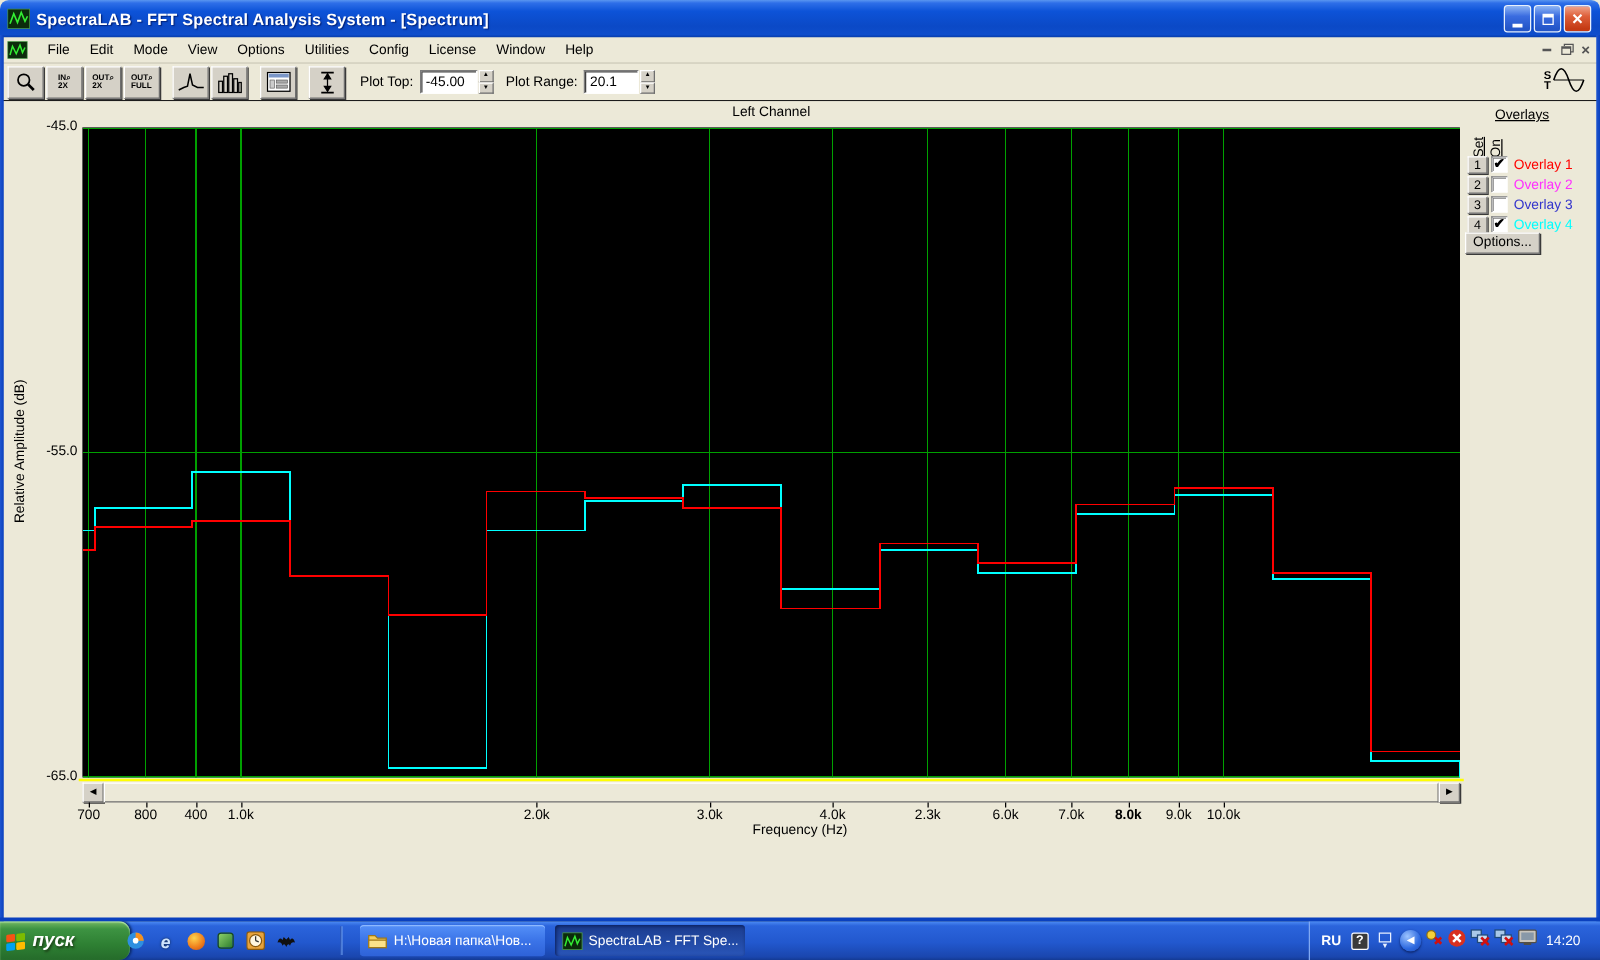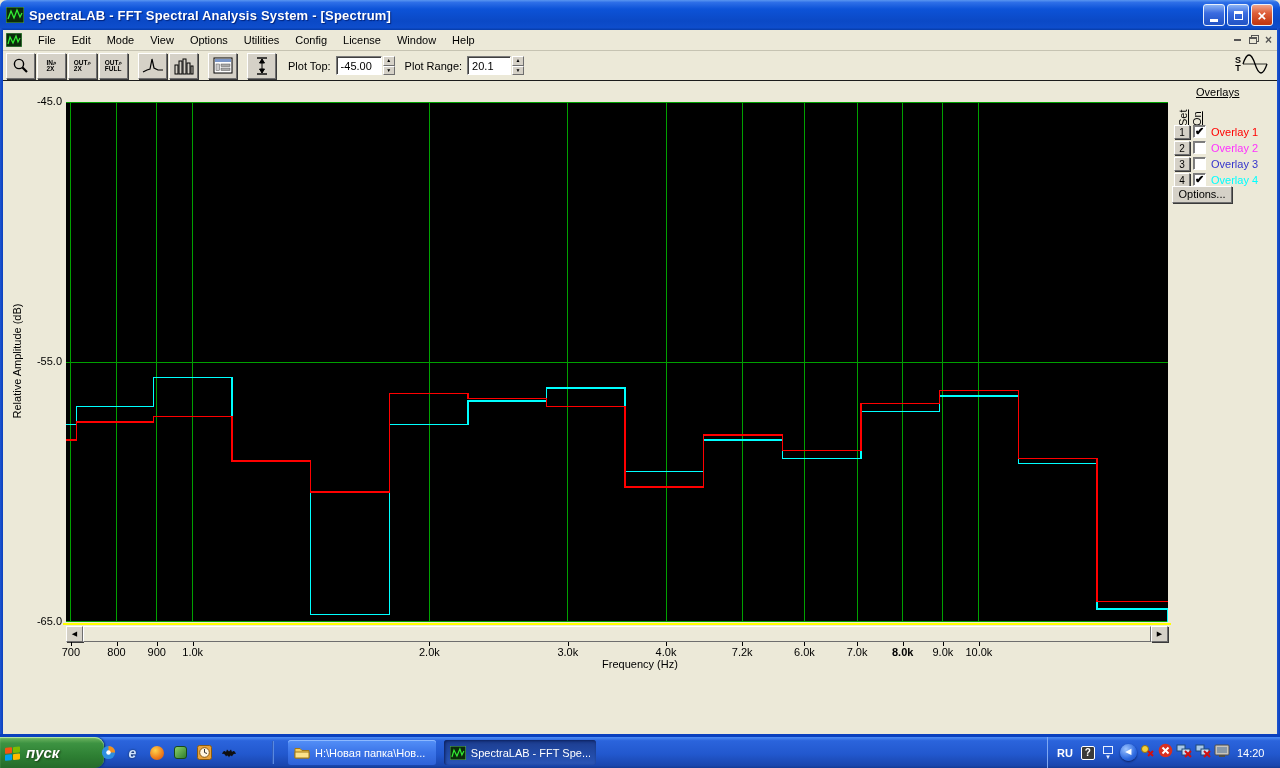--- a/index.html
+++ b/index.html
@@ -239,20 +239,21 @@
       <div class="st-ico">
         <div class="st-letters"><span>S</span><br><span>T</span></div>
         <svg width="26" height="20" viewBox="0 0 26 20">
             <path d="M1,10 C5,-2 9,-2 13,10 C17,22 21,22 25,10" stroke="#000" fill="none" stroke-width="1.3"></path>
             <line x1="1" y1="10" x2="25" y2="10" stroke="#000" stroke-width="0.8"></line>
           </svg>
       </div>
     </div>
 
     <div class="client">
+      <div class="plot-title">Left Channel</div>
       <div class="ylabel">Relative Amplitude (dB)</div>
       <div class="ytick yt0">-45.0</div>
       <div class="ytick yt1">-55.0</div>
       <div class="ytick yt2">-65.0</div>
 
       <div class="plot">
         <svg id="chart-svg" width="1102" height="520" viewBox="0 0 1102 520">
             <rect x="0" y="0" width="1102" height="520" fill="#000000"></rect>
             <line x1="4.9" y1="0" x2="4.9" y2="520" stroke="#00A000" stroke-width="1" shape-rendering="crispEdges"></line>
             <line x1="50.5" y1="0" x2="50.5" y2="520" stroke="#00A000" stroke-width="1" shape-rendering="crispEdges"></line>
@@ -282,31 +283,31 @@
         <div class="sthumb"></div>
         <div class="sarrow r tbtn3d">▶</div>
       </div>
 
       <div class="xticks" id="xticks">
           <div class="xtick-mark" style="left: 4.91285px;"></div>
           <div class="xtick-label" style="left: 4.91285px;">700</div>
           <div class="xtick-mark" style="left: 50.5054px;"></div>
           <div class="xtick-label" style="left: 50.5054px;">800</div>
           <div class="xtick-mark" style="left: 90.7209px;"></div>
-          <div class="xtick-label" style="left: 90.7209px;">900</div>
+          <div class="xtick-label" style="left: 90.7209px;">400</div>
           <div class="xtick-mark" style="left: 126.695px;"></div>
           <div class="xtick-label" style="left: 126.695px;">1.0k</div>
           <div class="xtick-mark" style="left: 363.361px;"></div>
           <div class="xtick-label" style="left: 363.361px;">2.0k</div>
           <div class="xtick-mark" style="left: 501.802px;"></div>
           <div class="xtick-label" style="left: 501.802px;">3.0k</div>
           <div class="xtick-mark" style="left: 600.027px;"></div>
           <div class="xtick-label" style="left: 600.027px;">4.0k</div>
           <div class="xtick-mark" style="left: 676.217px;"></div>
-          <div class="xtick-label" style="left: 676.217px;">7.2k</div>
+          <div class="xtick-label" style="left: 676.217px;">2.3k</div>
           <div class="xtick-mark" style="left: 738.468px;"></div>
           <div class="xtick-label" style="left: 738.468px;">6.0k</div>
           <div class="xtick-mark" style="left: 791.101px;"></div>
           <div class="xtick-label" style="left: 791.101px;">7.0k</div>
           <div class="xtick-mark" style="left: 836.694px;"></div>
           <div class="xtick-label" style="left: 836.694px; font-weight: bold;">8.0k</div>
           <div class="xtick-mark" style="left: 876.909px;"></div>
           <div class="xtick-label" style="left: 876.909px;">9.0k</div>
           <div class="xtick-mark" style="left: 912.883px;"></div>
           <div class="xtick-label" style="left: 912.883px;">10.0k</div>

